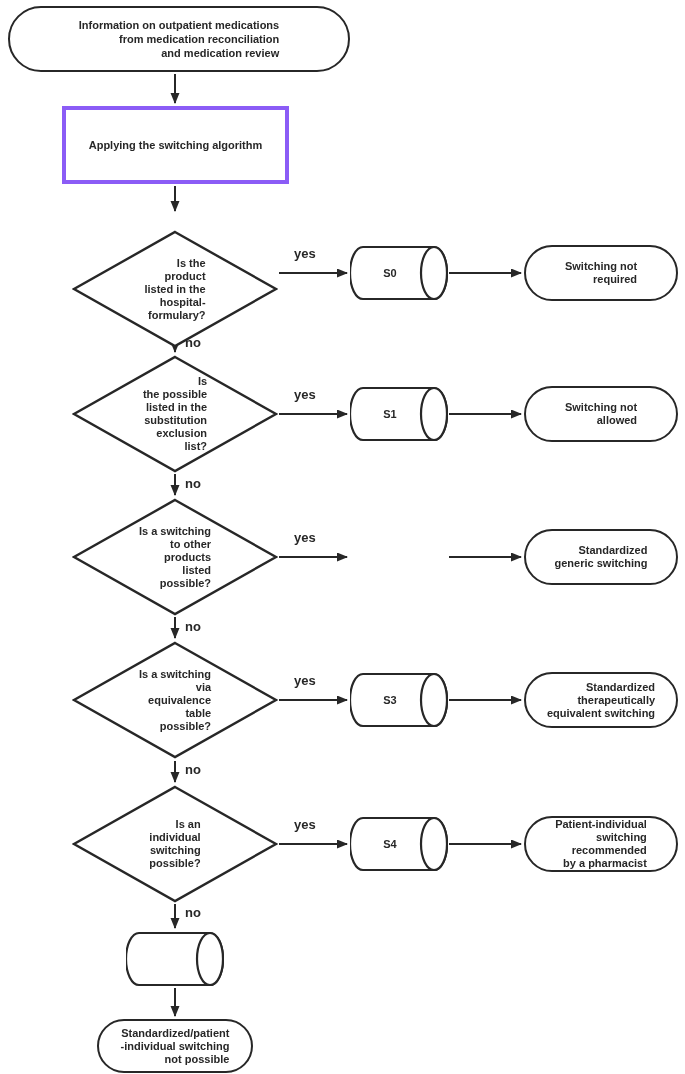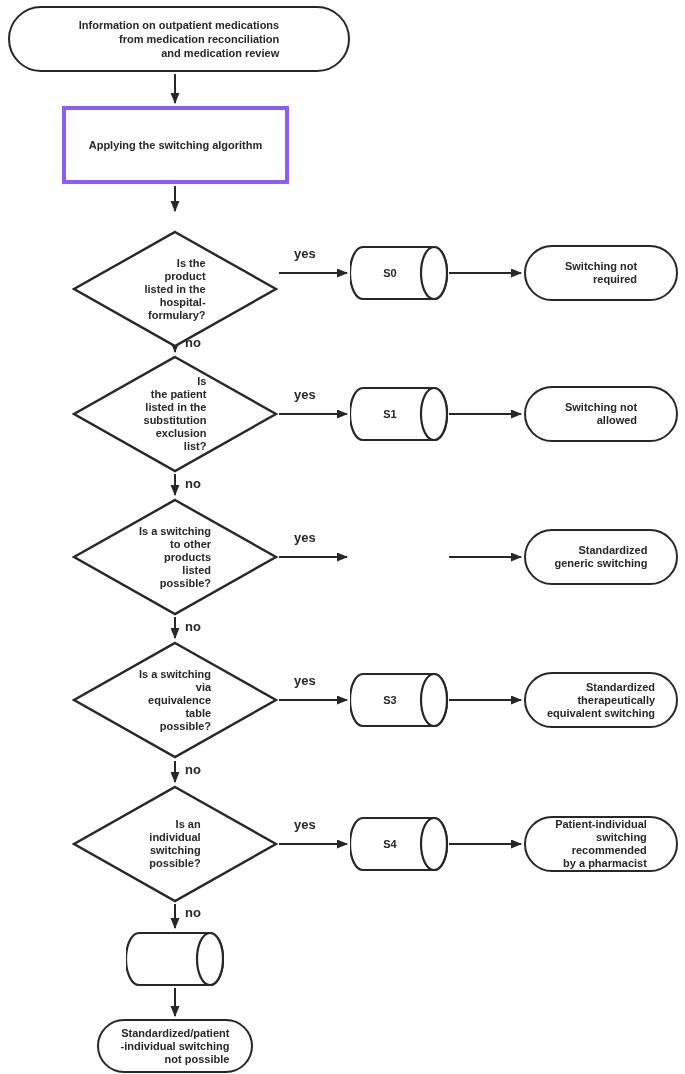--- a/index.html
+++ b/index.html
@@ -123,21 +123,21 @@
   <div class="shape terminator outcome" style="top:245px">
     <span class="lbl">Switching not
 required</span>
   </div>
 
   <div class="shape diamond" style="top:355px">
     <svg viewBox="0 0 206 118" preserveAspectRatio="none">
       <polygon class="outline" stroke-width="2.4" points="103,2 204,59 103,116 2,59"></polygon>
       </svg>
     <span class="lbl">Is
-the patient
+the possible
 listed in the
 substitution
 exclusion
 list?</span>
   </div>
   <span class="edge-label yes" style="top:388px">yes</span>
   <span class="edge-label no" style="top:477px">no</span>
   <div class="shape cylinder" style="top:386px">
     <svg viewBox="0 0 98 56" preserveAspectRatio="none">
       <path class="outline" stroke-width="2.2" d="M13,2 A13,26 0 0 0 13,54 L84,54 A13,26 0 0 0 84,2 Z"></path>

